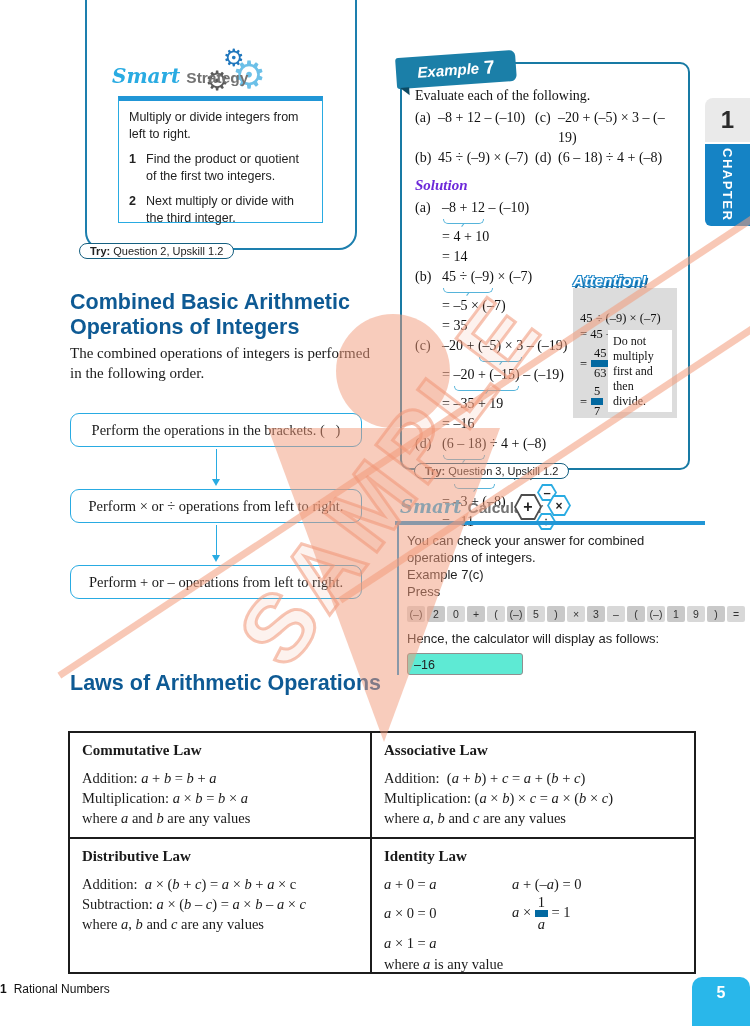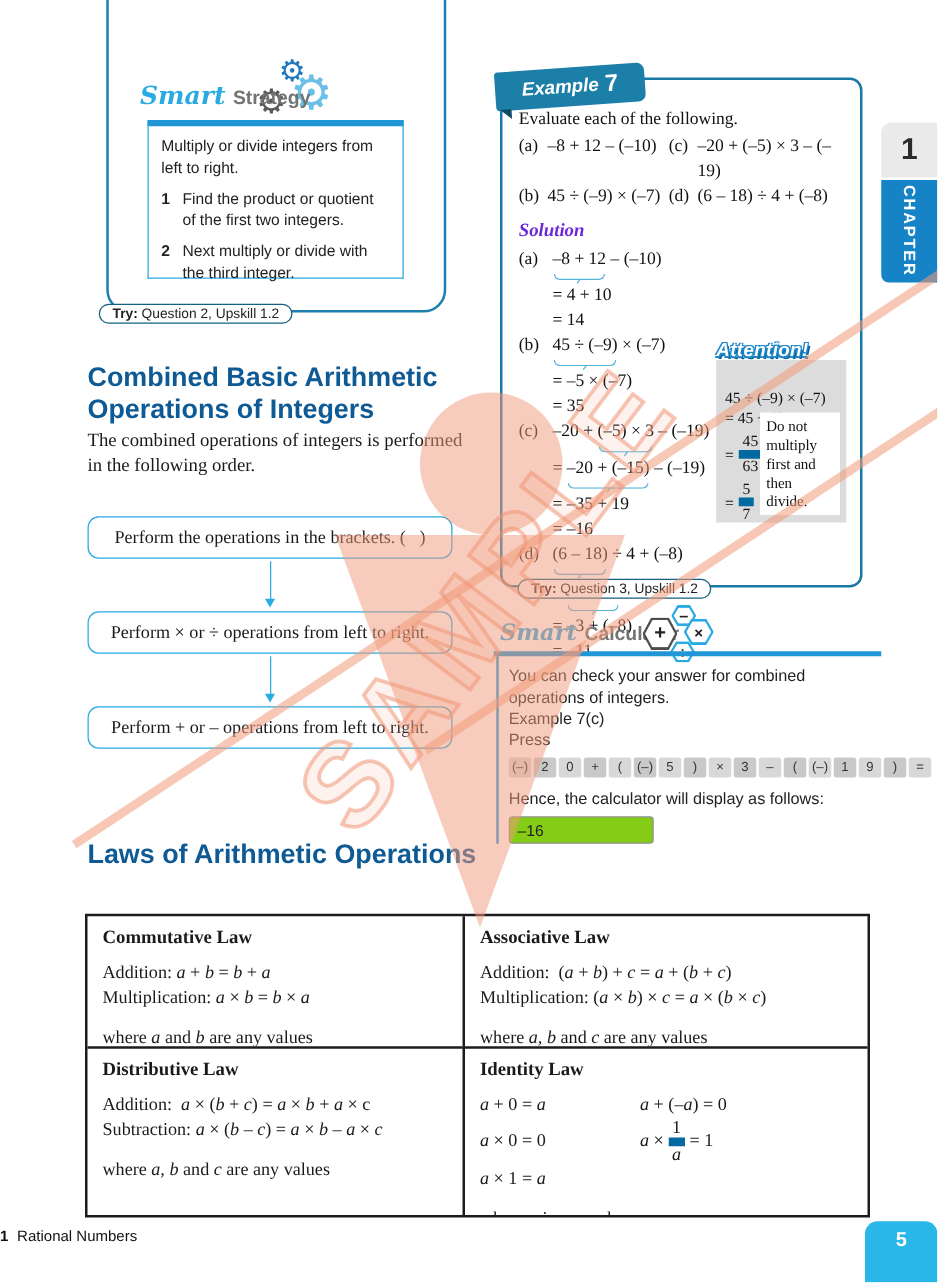--- a/index.html
+++ b/index.html
@@ -50,21 +50,21 @@
   
   #laws-grid{position:absolute;left:68px;top:731px;width:628px;box-sizing:border-box;
     border:2px solid #1c1c1c;display:grid;grid-template-columns:300px 1fr;
     grid-template-rows:104px 135px;background:#fff;}
   .law-cell{padding:7px 12px;font-family:"Liberation Serif",serif;font-size:14.5px;
     line-height:1.38;box-sizing:border-box;overflow:hidden;}
   .law-cell.bl{border-left:2px solid #1c1c1c;}
   .law-cell.bt{border-top:2px solid #1c1c1c;}
   .law-title{font-weight:bold;font-size:15px;margin-bottom:7px;}
   .law-line{margin:0;}
-  .law-footer{margin-top:12px;}
+  .law-footer{margin-top:0;}
   .pair{display:grid;grid-template-columns:128px auto;margin:1px 0;align-items:center;}
 
   .frac{display:inline-block;text-align:center;vertical-align:middle;line-height:1.05;}
   .frac .num{display:block;border-bottom:7px solid #0369a1;padding:0 3px;}
   .frac .den{display:block;padding:0 3px;}
 
   
   .example-box{position:absolute;left:400px;top:62px;width:290px;height:408px;box-sizing:border-box;
     border:2px solid #187aa4;border-radius:10px;background:#fff;}
   .ex-banner{position:absolute;left:-6px;top:-10px;width:120px;height:31px;background:#1b7fa8;
@@ -118,21 +118,21 @@
   .hx-div{left:22px;top:29px;width:20px;height:17px;background:#29abe2;}
   .hx-div span{font-size:12px;}
   .calc-bar{position:absolute;left:395px;top:521px;width:310px;height:4px;background:#2196d6;}
   .calc-body{position:absolute;left:397px;top:525px;width:308px;box-sizing:border-box;
     border-left:2px solid #2196d6;padding:7px 0 0 8px;font-size:13px;line-height:17px;color:#222;}
   #calc-keys{display:flex;gap:2px;margin:6px 0 2px 0;flex-wrap:nowrap;}
   .key{min-width:14px;height:16px;background:#d8d8d8;border-radius:2px;font-size:10.5px;
     display:flex;align-items:center;justify-content:center;padding:0 2px;color:#333;}
   #calc-keys .key:nth-child(even){background:#c9c9c9;}
   .calc-display{margin-top:6px;width:116px;height:22px;box-sizing:border-box;border:1px solid #8f8f8f;
-    border-radius:3px;background:#84cc16;font-size:12.5px;padding:3px 6px;}
+    border-radius:3px;background:#5eead4;font-size:12.5px;padding:3px 6px;}
   .calc-hence{margin-top:8px;}
 
   
   .chap-num{position:absolute;left:705px;top:98px;width:45px;height:44px;background:#eaeaea;
     border-radius:8px 0 0 0;display:flex;align-items:center;justify-content:center;
     font-size:24px;font-weight:bold;color:#2b2b2b;}
   .chap-band{position:absolute;left:705px;top:144px;width:45px;height:82px;background:#1583c5;
     border-radius:0 0 0 6px;display:flex;align-items:center;justify-content:center;}
   .chap-band span{writing-mode:vertical-rl;color:#fff;font-weight:bold;font-size:13px;letter-spacing:1.5px;}
   .footer-text{position:absolute;left:0;top:982px;width:660px;text-align:left;font-size:12px;color:#111;}

